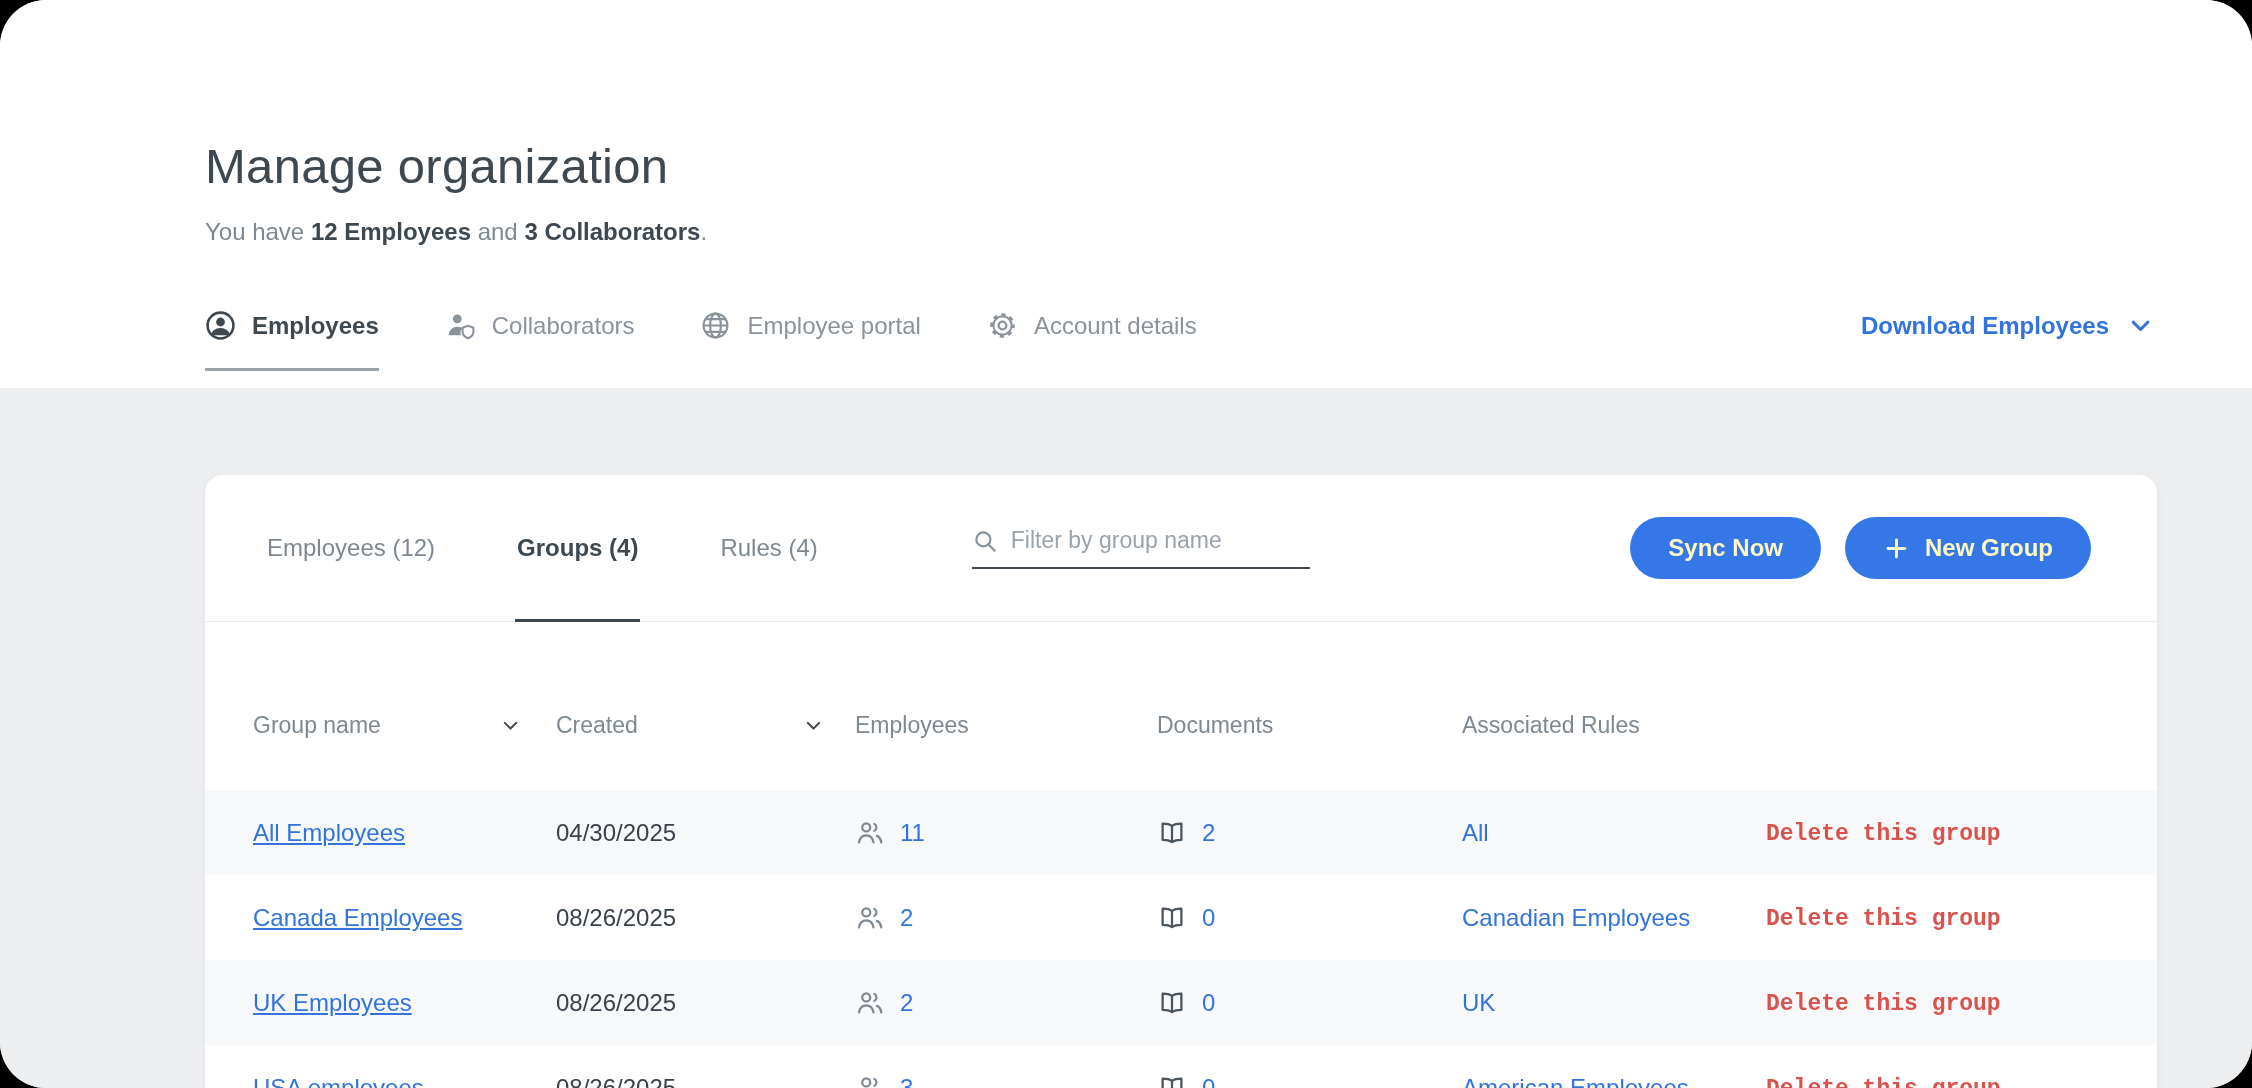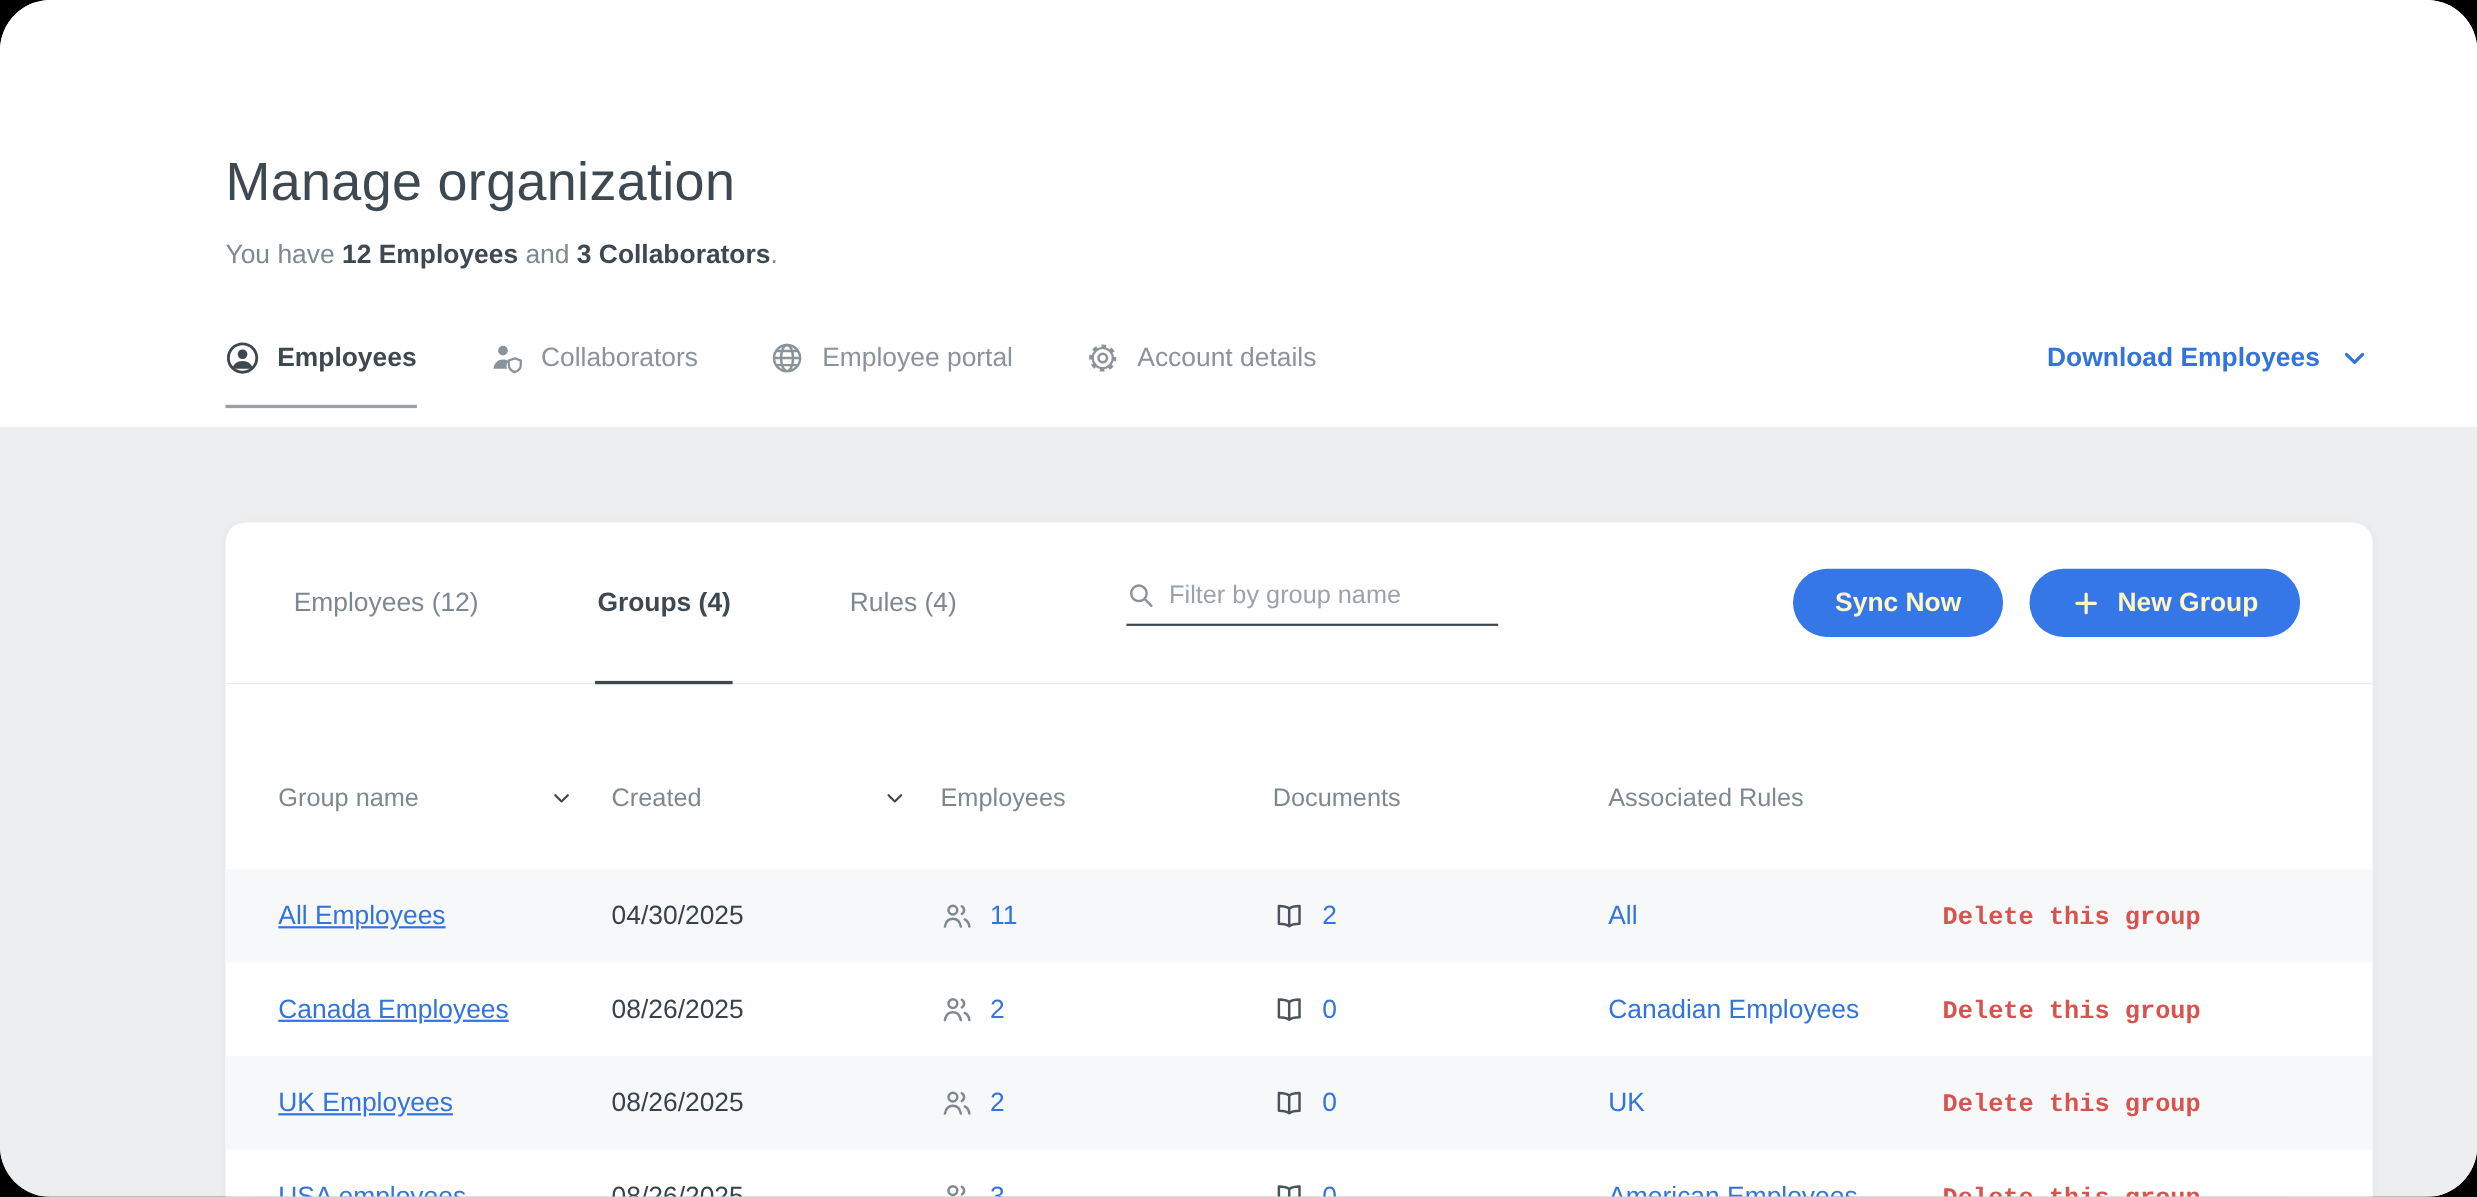--- a/index.html
+++ b/index.html
@@ -25,21 +25,21 @@
   .top-tab.active::after{ content:""; position:absolute; left:0; right:0; bottom:-30px; height:3px; background:#98A0A8; }
   .download-link{ margin-left:auto; display:flex; align-items:center; gap:18px; color:var(--accent-blue,#3273DC);
                   font-weight:700; font-size:24px; cursor:pointer; text-decoration:none; }
   .download-link .dicon{ width:27px; height:27px; display:block; }
 
   
   .content{ background:#EDEEF0; height:700px; padding:87px 95px 0 205px; }
   .card{ background:#fff; border-radius:18px; box-shadow:0 2px 8px rgba(30,40,60,.05); }
 
   .card-header{ display:flex; align-items:center; height:147px; padding:0 66px 0 60px; border-bottom:1px solid #E7E9EB; }
-  .card-tabs{ display:flex; gap:104px; height:100%; }
+  .card-tabs{ display:flex; gap:78px; height:100%; }
   .card-tab{ display:flex; align-items:center; font-size:24px; color:#7E8891; position:relative; cursor:pointer; padding:0 2px; }
   .card-tab.active{ color:#3E4851; font-weight:700; }
   .card-tab.active::after{ content:""; position:absolute; left:0; right:0; bottom:-1px; height:3px; background:#3E4851; }
 
   .search{ display:flex; align-items:center; gap:13px; width:338px; margin-left:152px;
            border-bottom:2px solid #3E4851; padding-bottom:13px; }
   .search .sicon{ width:26px; height:26px; color:#8A929B; flex:none; display:block; }
   .search input{ border:none; outline:none; font-size:23px; color:#3E4851; width:100%; font-family:inherit; background:transparent; }
   .search input::placeholder{ color:#9AA3AB; }
 

